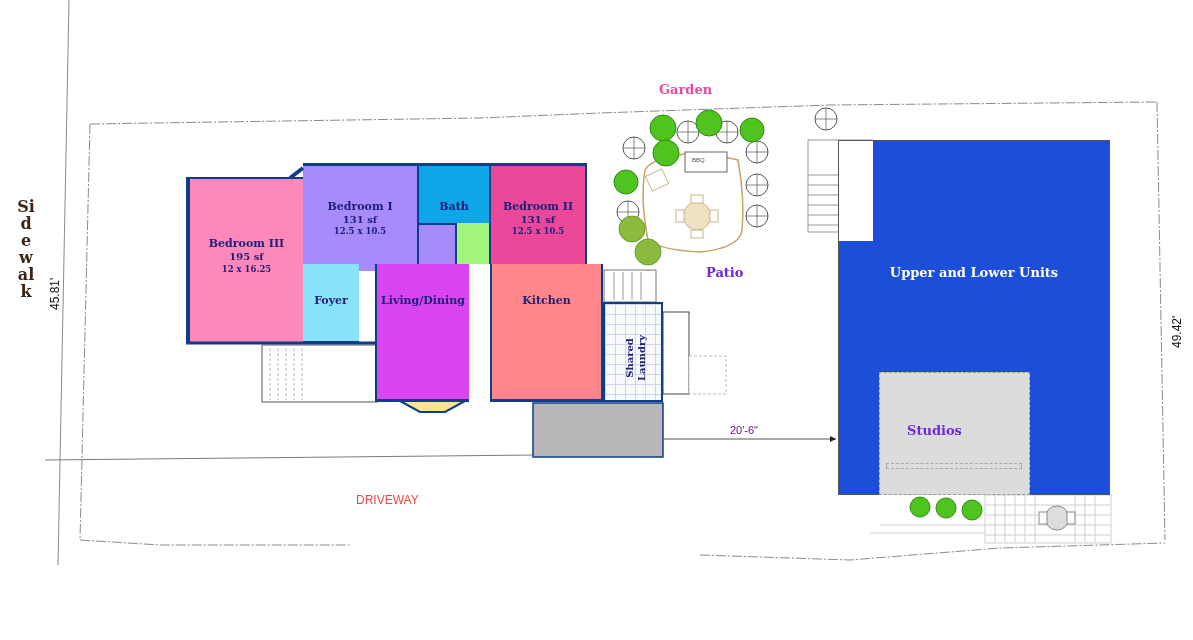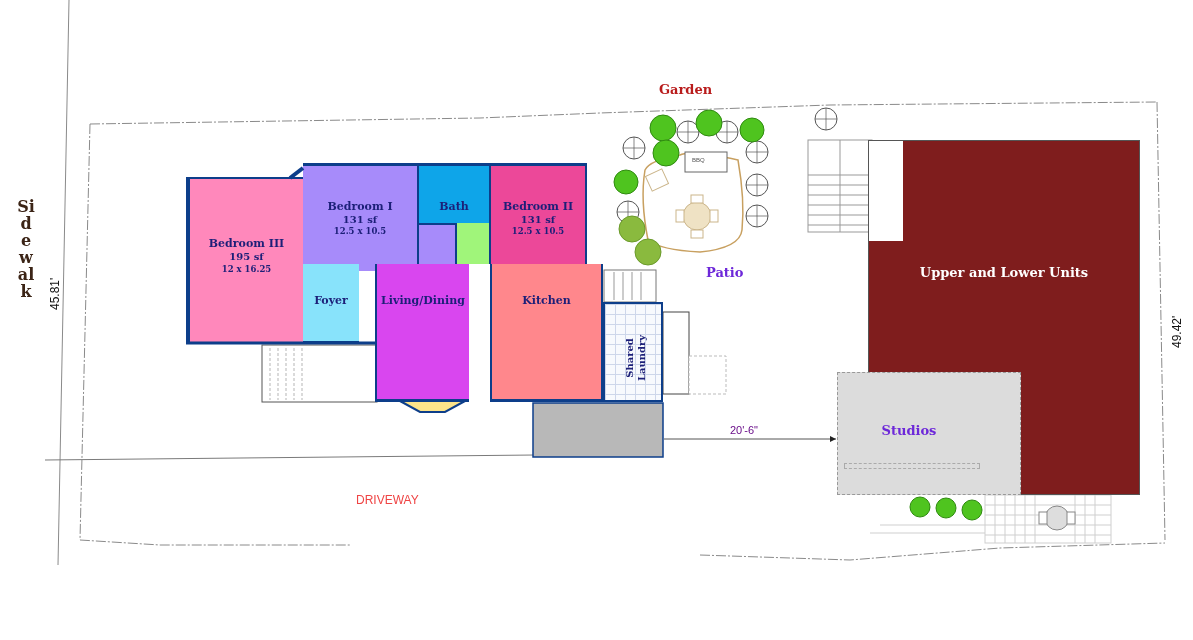--- a/index.html
+++ b/index.html
@@ -177,36 +177,36 @@
 
 <div class="room" style="left:603px;top:302px;width:60px;height:100px;background-color:#f7f9fd;background-image:linear-gradient(#cdd6ea 1px, transparent 1px),linear-gradient(90deg,#cdd6ea 1px, transparent 1px);background-size:10px 10px;border:2px solid #0d3e8a;">
   <div class="abs" style="left:6px;top:14px;width:40px;height:70px;">
     <div style="position:absolute;left:-10px;top:28px;width:70px;transform:rotate(-90deg);text-align:center;color:#1c1f78;font-weight:bold;font-size:10px;line-height:12px;">
       <div>Shared</div>
       <div>Laundry</div>
     </div>
   </div>
 </div>
 
-<div class="room" style="left:868px;top:140px;width:272px;height:355px;background:#7f1d1d;border:1px solid #555;">
+<div class="room" style="left:838px;top:140px;width:272px;height:355px;background:#1d4ed8;border:1px solid #555;">
   <div class="abs" style="left:0;top:0;width:34px;height:100px;background:#fff;"></div>
   <div class="abs" style="left:0;right:0;top:124px;text-align:center;color:#ffffff;font-weight:bold;font-size:13px;">Upper and Lower Units</div>
 </div>
-<div class="room" style="left:837px;top:372px;width:184px;height:123px;background:#dcdcdc;border:1px dashed #999;">
+<div class="room" style="left:879px;top:372px;width:151px;height:123px;background:#dcdcdc;border:1px dashed #999;">
   <div class="abs brown" style="left:0;right:40px;top:50px;text-align:center;font-size:13px;">Studios</div>
   <div class="abs" style="left:6px;top:90px;width:134px;height:4px;border:1px dashed #aaa;"></div>
 </div>
 
 <div class="abs" style="left:16px;top:198px;width:20px;text-align:center;font-size:16px;line-height:17px;color:#3b2416;font-weight:bold;word-break:break-all;">Sidewalk</div>
 
 <div class="abs" style="left:48px;top:310px;transform:rotate(-90deg);transform-origin:left top;font-family:'Liberation Sans',sans-serif;font-size:12px;color:#111;">45.81'</div>
 
 <div class="abs" style="left:1170px;top:348px;transform:rotate(-90deg);transform-origin:left top;font-family:'Liberation Sans',sans-serif;font-size:12px;color:#111;">49.42'</div>
 
 <div class="abs" style="left:730px;top:424px;font-family:'Liberation Sans',sans-serif;font-size:11px;color:#6a0f8a;">20'-6"</div>
 
 <div class="abs" style="left:356px;top:493px;font-family:'Liberation Sans',sans-serif;font-size:12px;color:#ef4444;">DRIVEWAY</div>
 
-<div class="abs" style="left:659px;top:82px;font-size:13px;font-weight:bold;color:#b91c1c;">Garden</div>
+<div class="abs" style="left:659px;top:82px;font-size:13px;font-weight:bold;color:#ec4899;">Garden</div>
 
 <div class="abs brown" style="left:706px;top:265px;font-size:13px;">Patio</div>
 
 <div class="abs" style="left:692px;top:157px;font-family:'Liberation Sans',sans-serif;font-size:6px;color:#555;">BBQ</div>
 
 </body></html>

